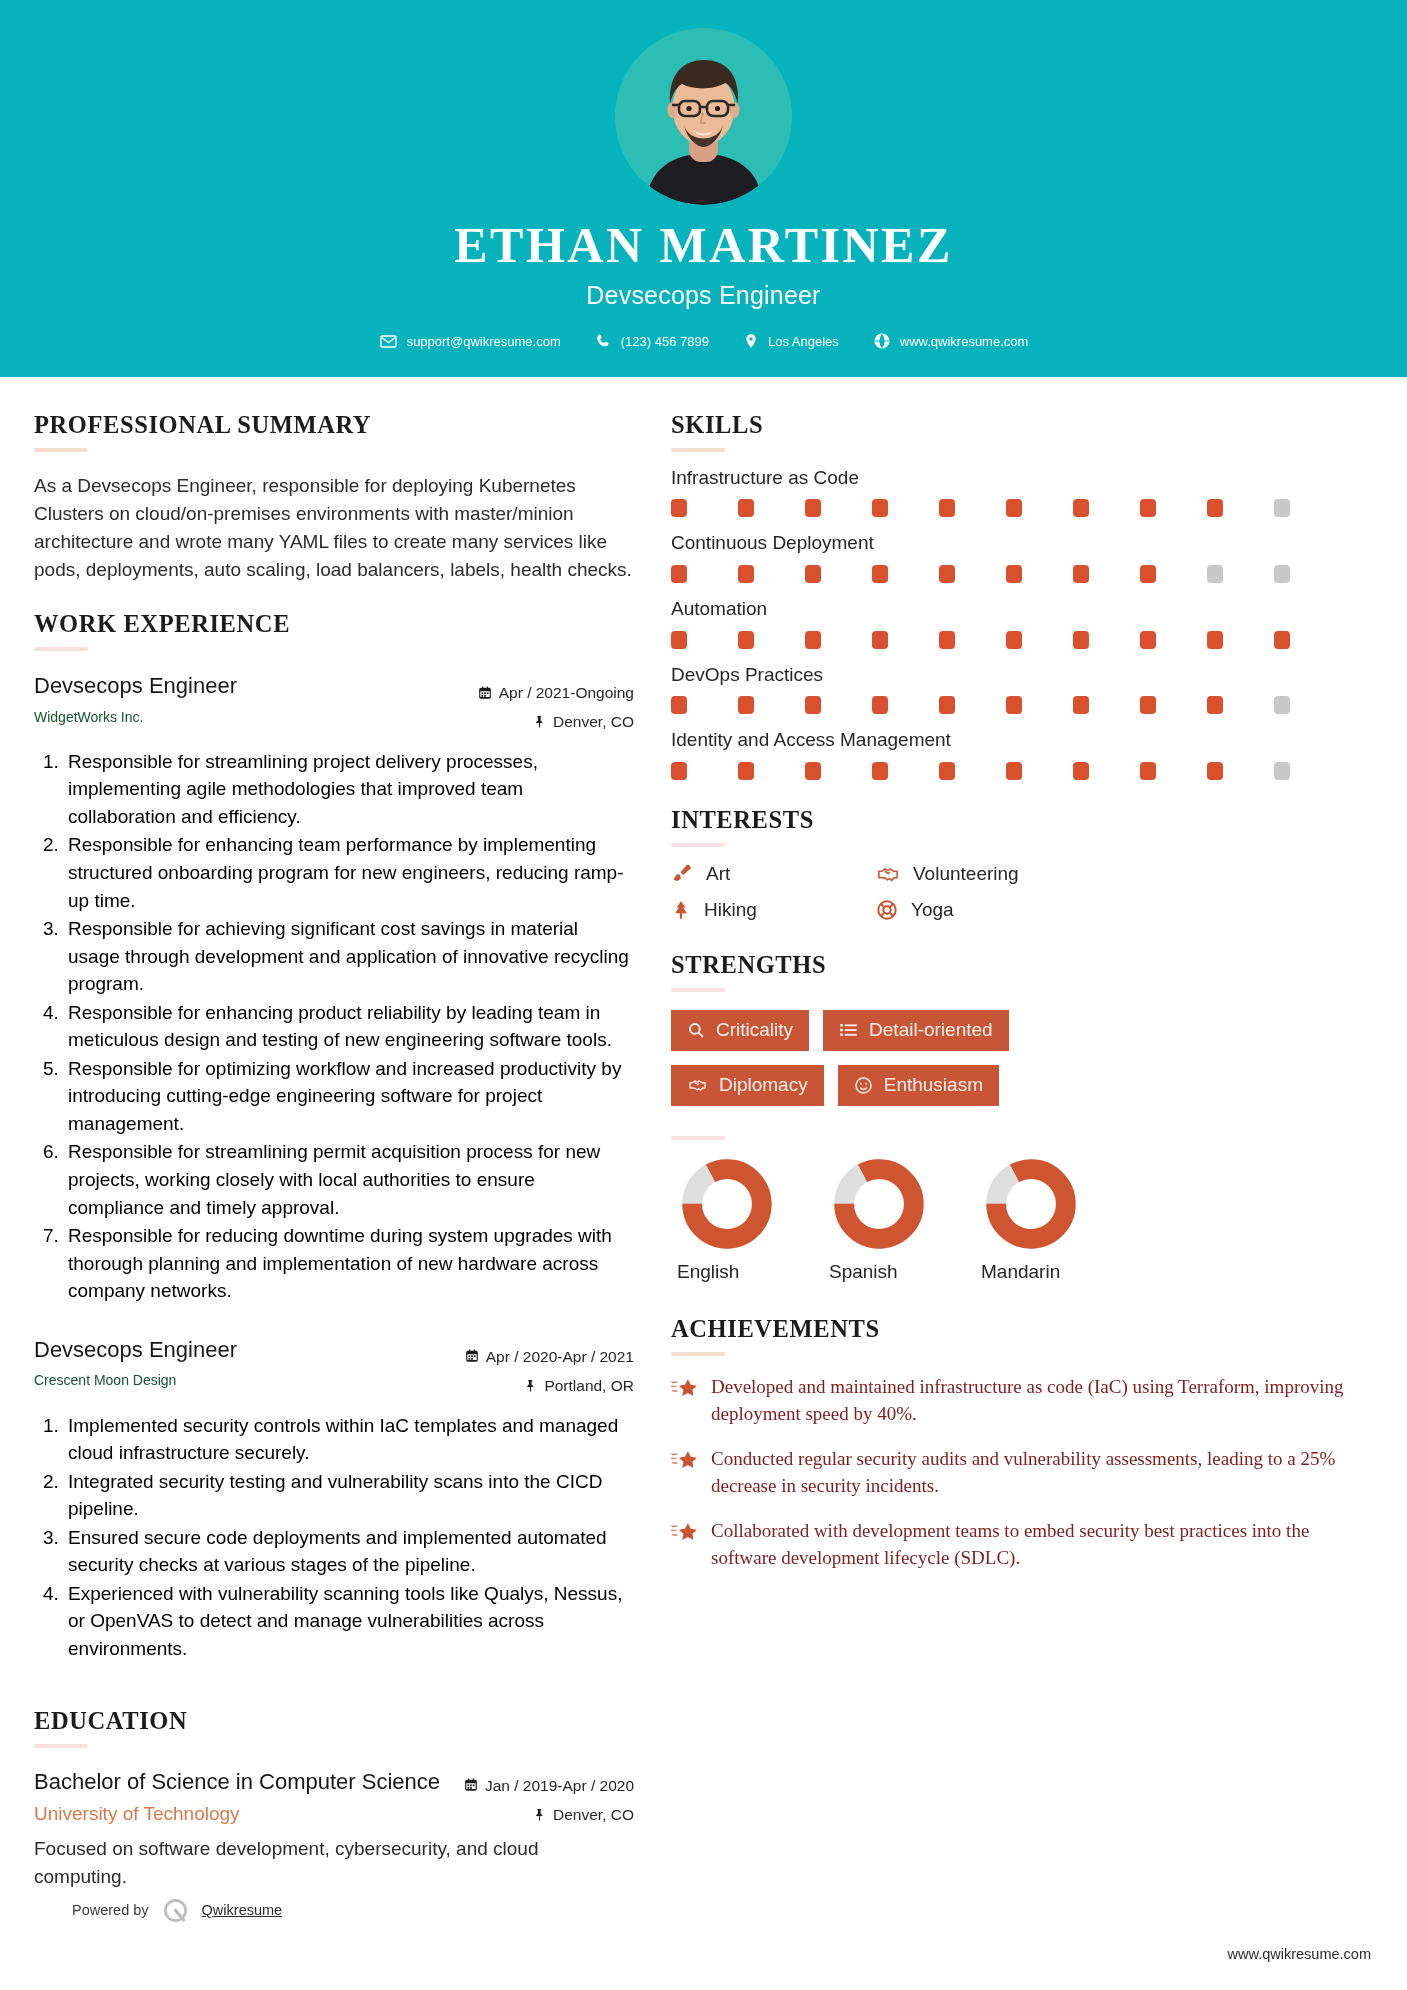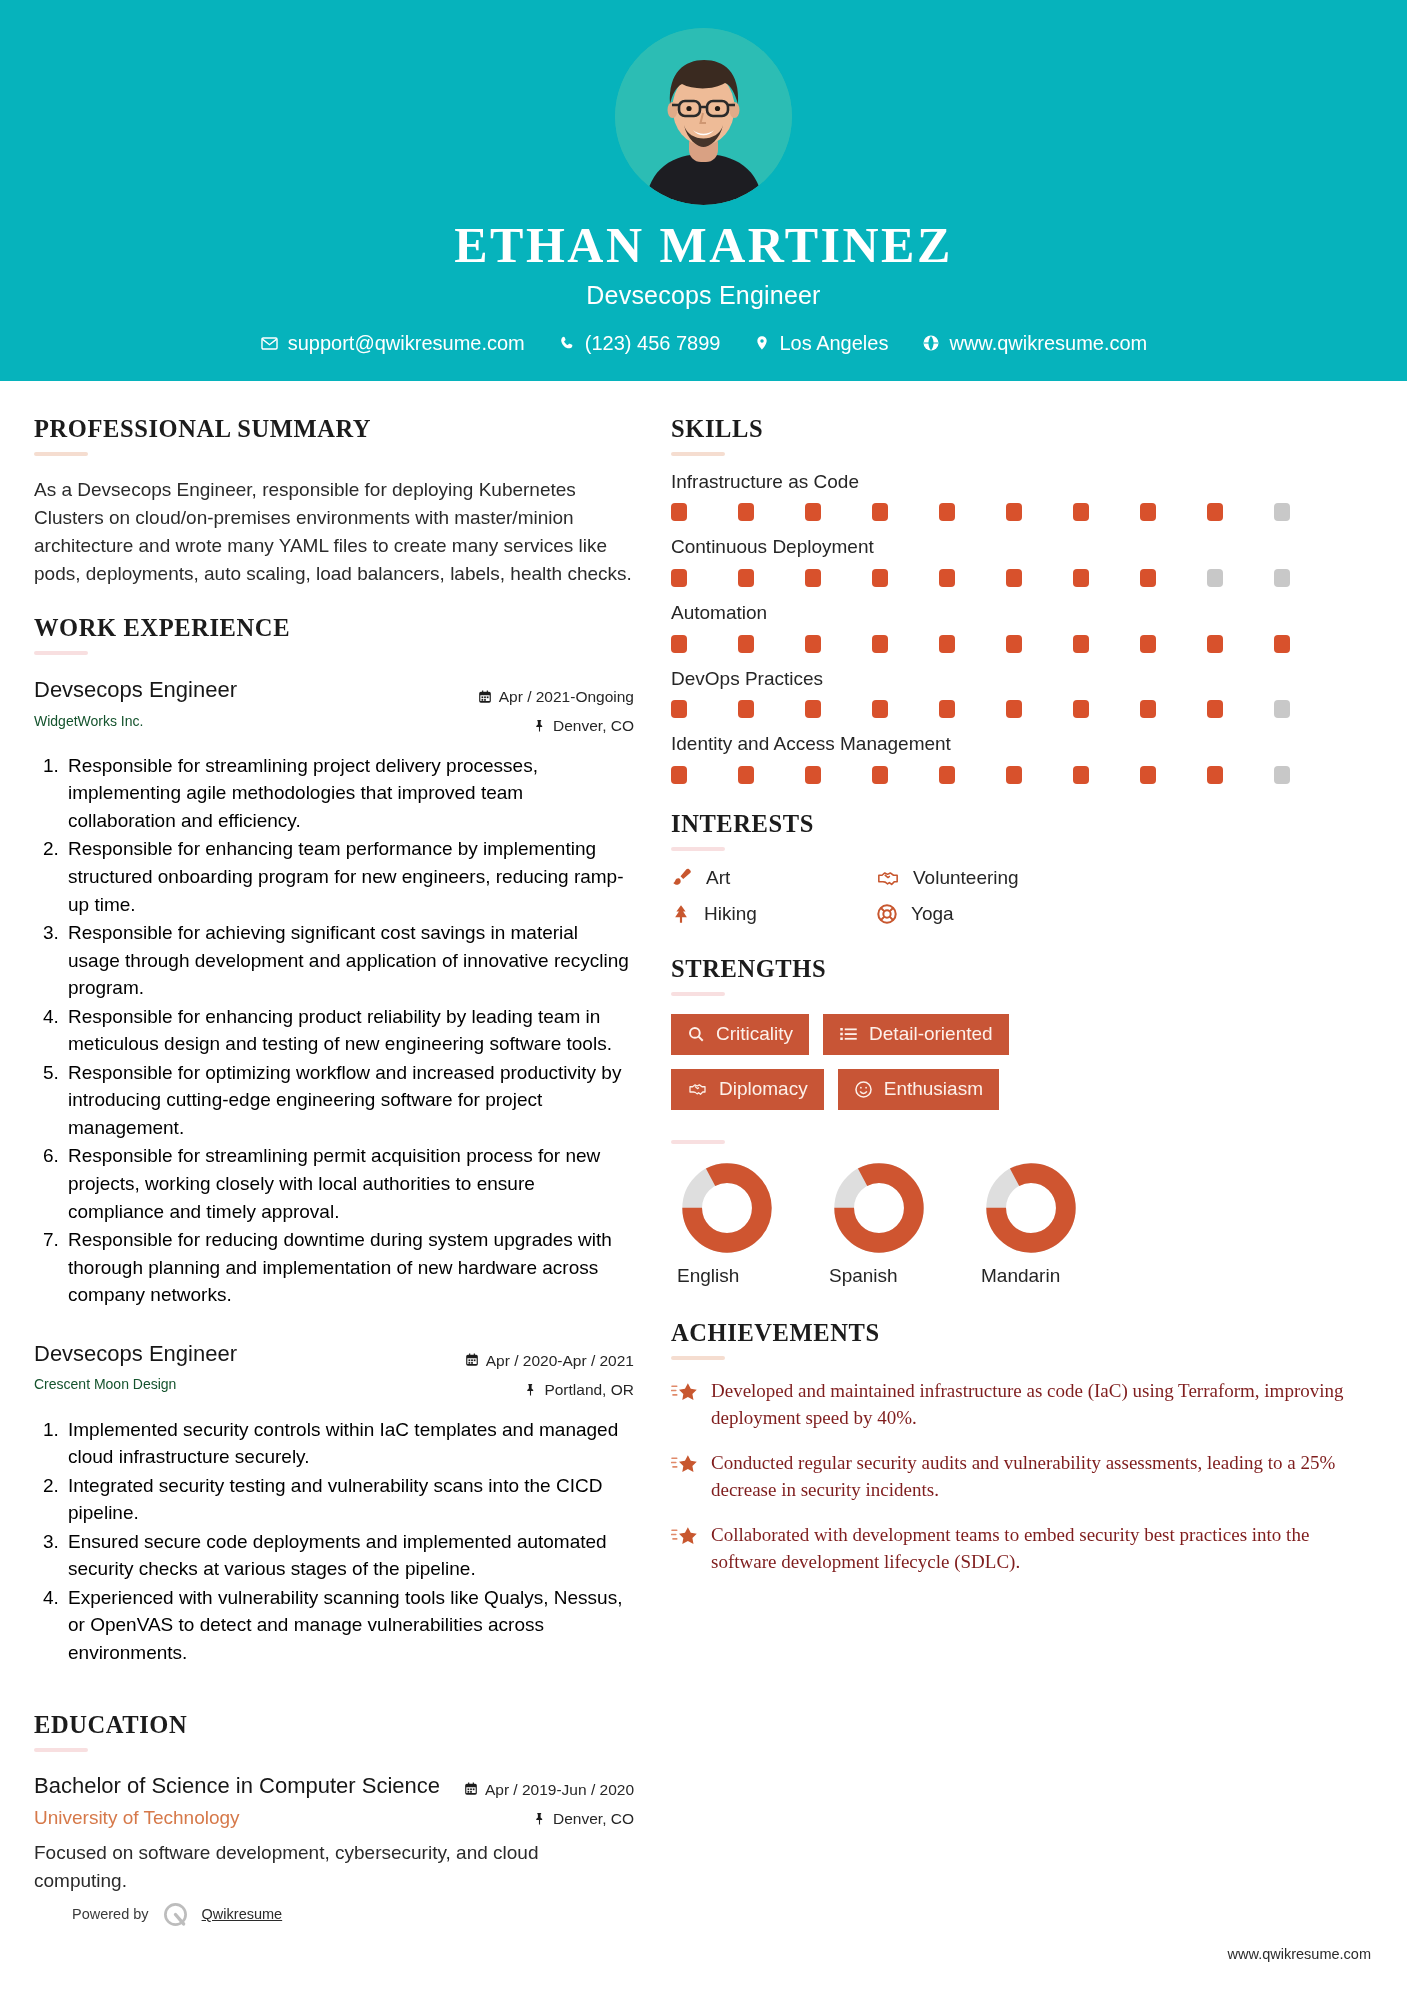--- a/index.html
+++ b/index.html
@@ -47,21 +47,21 @@
     margin-top: 9px;
     color: #ffffff;
     letter-spacing: .2px;
   }
   .contact-row {
     margin-top: 22px;
     display: flex;
     justify-content: center;
     align-items: center;
     gap: 0px;
-    font-size: 20px;
+    font-size: 13px;
     color: #ffffff;
   }
   .contact-item {
     display: flex;
     align-items: center;
     gap: 9px;
     padding: 0 17px;
     white-space: nowrap;
   }
   .contact-item .ic { display: flex; align-items: center; }
@@ -466,21 +466,21 @@
                 <span>
                   <svg width="14" height="14" viewBox="0 0 24 24" fill="#1c1c1c">
                     <path d="M7 1v2H5a3 3 0 0 0-3 3v13a3 3 0 0 0 3 3h14a3 3 0 0 0 3-3V6a3 3 0 0 0-3-3h-2V1h-2v2H9V1H7zm13 8v10H4V9h16z"></path>
                     <rect x="6" y="11" width="3" height="3"></rect>
                       <rect x="10.5" y="11" width="3" height="3"></rect>
                     <rect x="15" y="11" width="3" height="3"></rect>
                       <rect x="6" y="15.5" width="3" height="3"></rect>
                     <rect x="10.5" y="15.5" width="3" height="3"></rect>
                   </svg>
                 </span>
-                <span>Apr / 2019-Jun / 2020</span>
+                <span>Jan / 2019-Apr / 2020</span>
               </div>
               <div class="meta-line">
                 <span>
                   <svg width="13" height="14" viewBox="0 0 24 24" fill="#1c1c1c">
                     <path d="M9 1h6v2h-1v6l3 3v2H13v8h-2v-8H6v-2l3-3V3H8V1z"></path>
                   </svg>
                 </span>
                 <span>Denver, CO</span>
               </div>
             </div>

